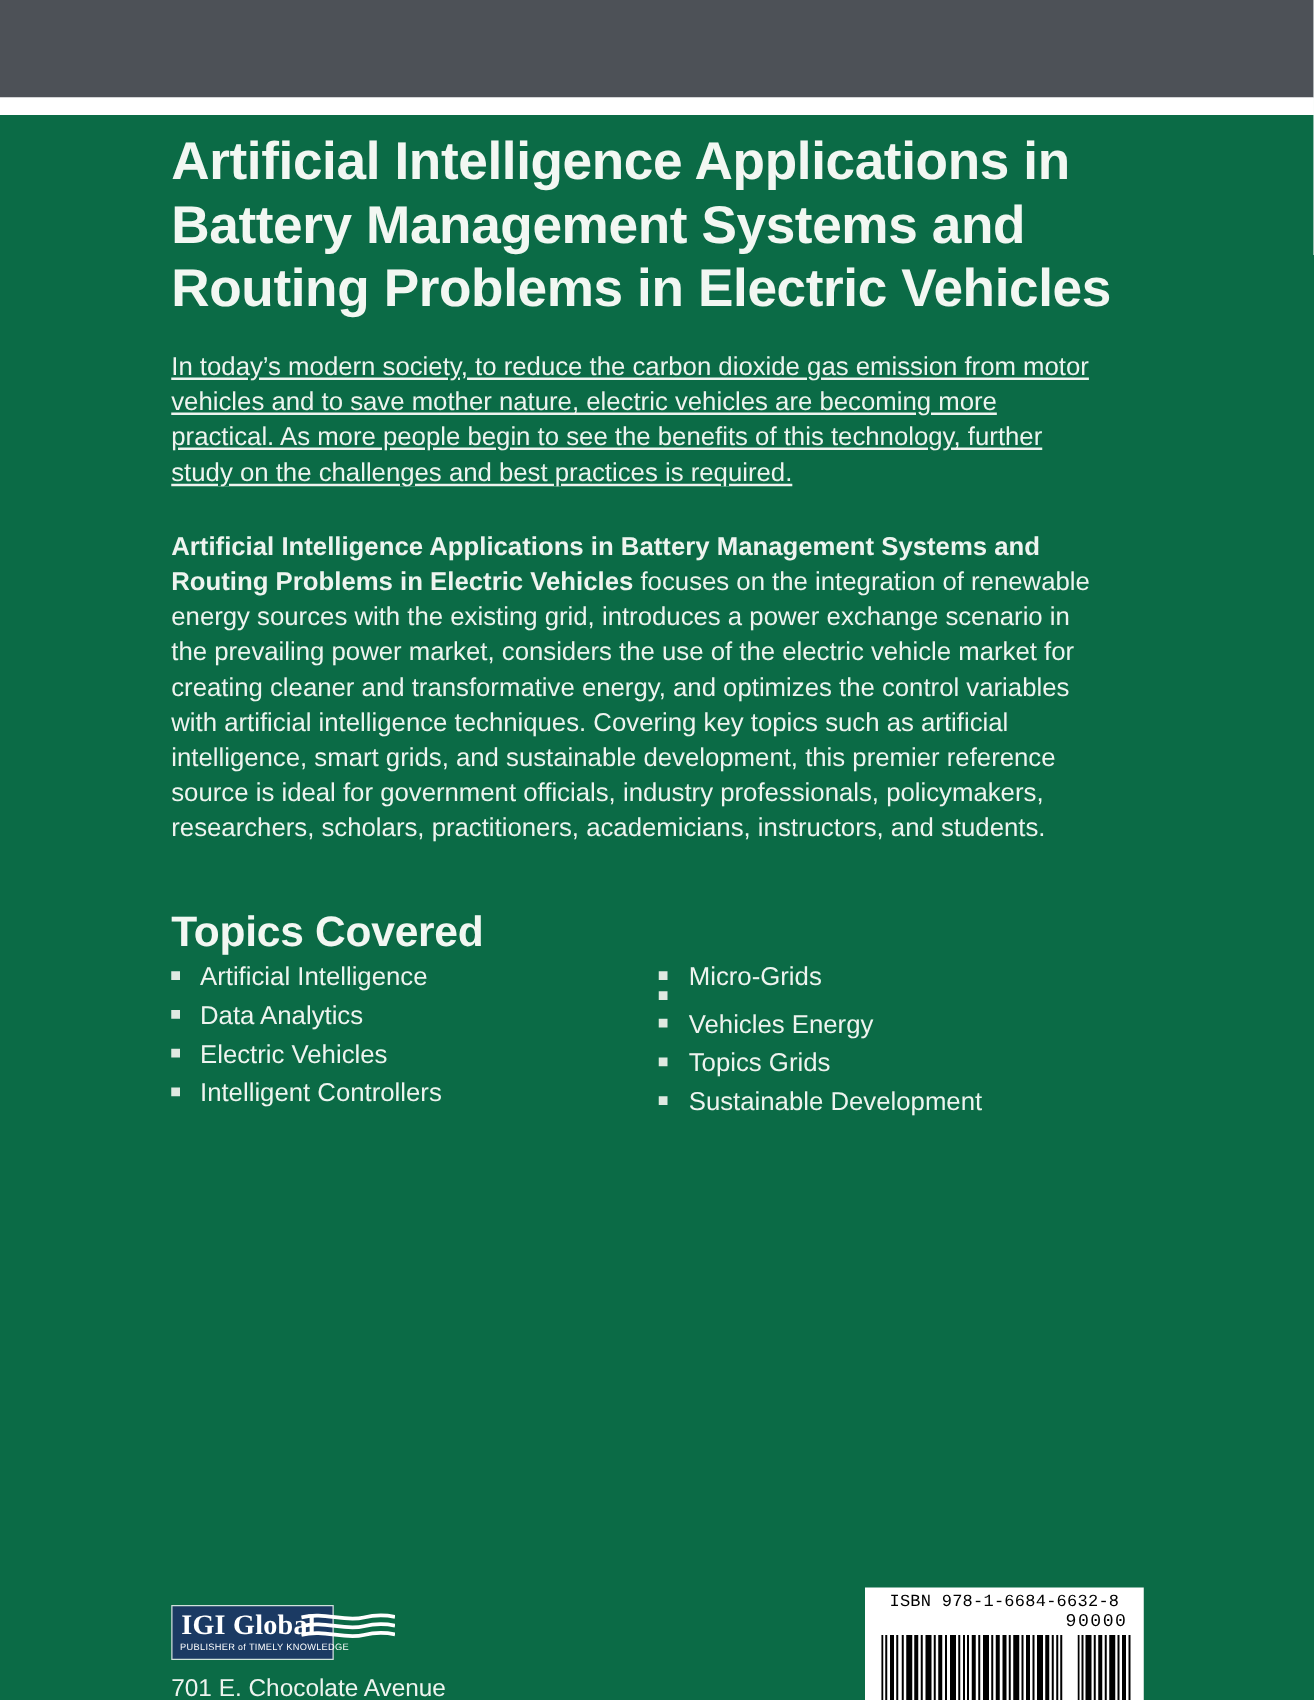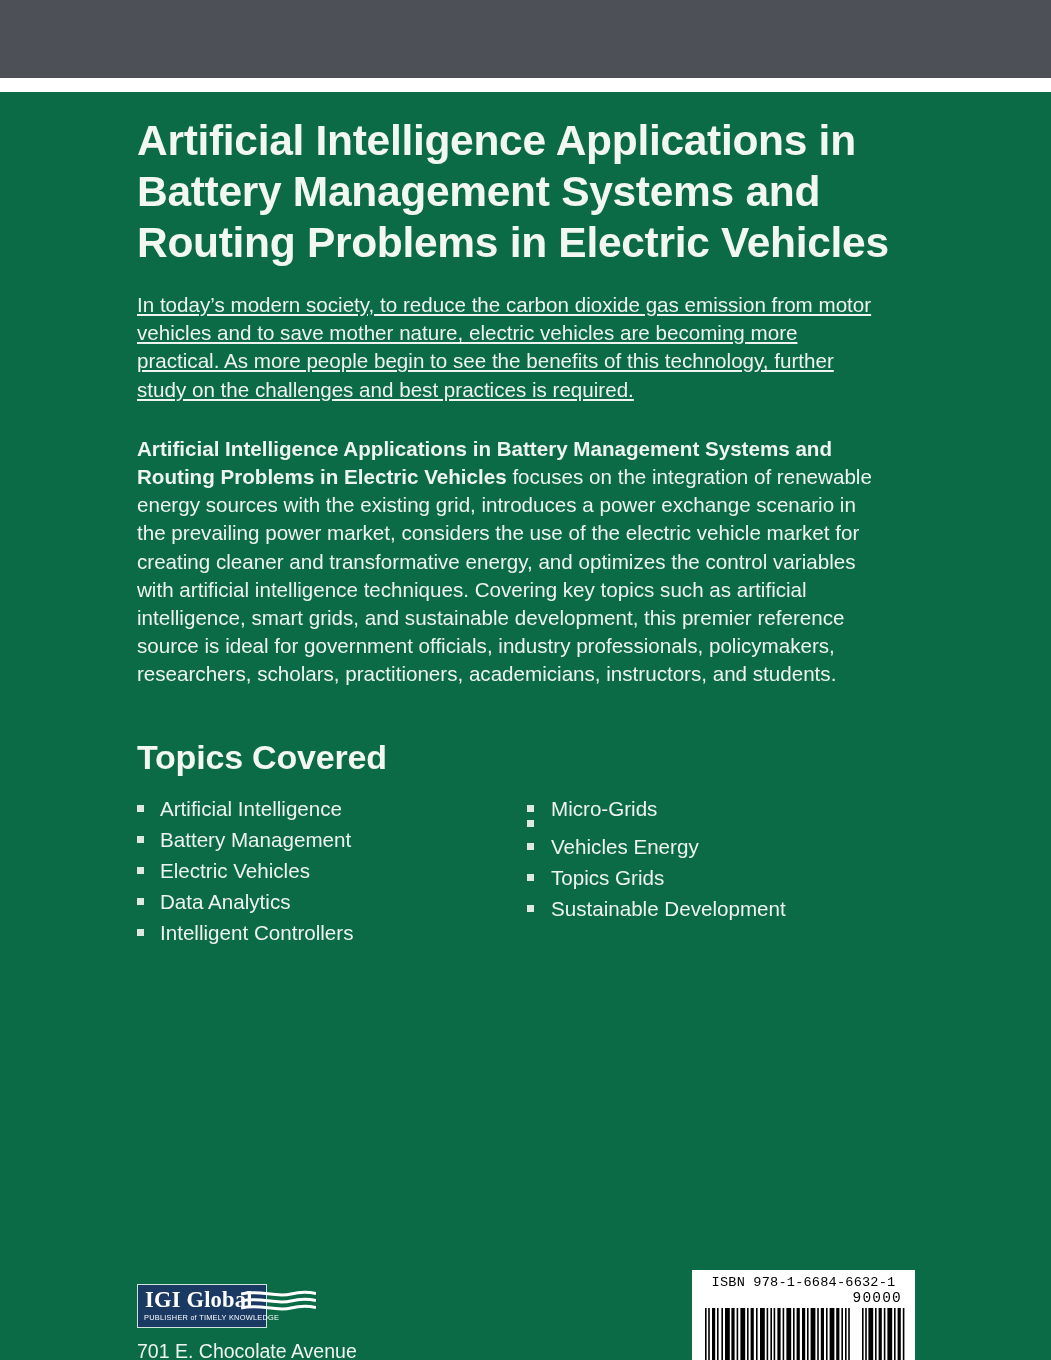--- a/index.html
+++ b/index.html
@@ -41,21 +41,21 @@
     left: 0; top: 92px;
     width: 1051px;
     height: 1268px;
     background: #0b6b46;
   }
 
   
   .content {
     position: absolute;
     left: 137px;
-    top: 23px;
+    top: 12px;
     width: 740px;
   }
 
   .book-title {
     color: #f2f7f2;
     font-size: 42.5px;
     font-weight: bold;
     line-height: 51px;
     letter-spacing: -0.3px;
     width: 760px;
@@ -74,21 +74,20 @@
   .topics-heading {
     color: #f2f7f2;
     font-size: 34px;
     font-weight: bold;
     margin-top: 49px;
     letter-spacing: -0.2px;
   }
 
   .topics-cols {
     display: flex;
-    margin-top: 16px;
     width: 760px;
   }
   .topics-col { width: 390px; }
   .topics-col.right { width: 370px; padding-left: 0; }
 
   .topic-item {
     display: flex;
     align-items: baseline;
     color: #eef4ef;
     font-size: 20.6px;
@@ -234,29 +233,25 @@
 
       <div class="topics-cols">
 
         <div class="topics-col left">
           <div class="topic-item">
             <span class="topic-bullet"></span>
             <span>Artificial Intelligence</span>
           </div>
           <div class="topic-item">
             <span class="topic-bullet"></span>
-            <span>Battery Management</span>
+            <span>Data Analytics</span>
           </div>
           <div class="topic-item">
             <span class="topic-bullet"></span>
             <span>Electric Vehicles</span>
-          </div>
-          <div class="topic-item">
-            <span class="topic-bullet"></span>
-            <span>Data Analytics</span>
           </div>
           <div class="topic-item">
             <span class="topic-bullet"></span>
             <span>Intelligent Controllers</span>
           </div>
         </div>
 
         <div class="topics-col right">
           <div class="topic-item">
             <span class="topic-bullet"></span>
@@ -296,21 +291,21 @@
         </svg>
       </div>
 
       <div class="address">
         <div>701 E. Chocolate Avenue</div>
 
       </div>
     </div>
 
     <div class="barcode-box">
-      <div class="barcode-isbn">ISBN 978-1-6684-6632-1</div>
+      <div class="barcode-isbn">ISBN 978-1-6684-6632-8</div>
       <div class="barcode-addon-label">90000</div>
       <div class="bars-row">
         <svg class="bars-main" viewBox="0 0 148 72" preserveAspectRatio="none">
           <g fill="#000000">
             <rect x="0" y="0" width="1.6" height="72"></rect>
               <rect x="3.2" y="0" width="1.6" height="72"></rect>
             <rect x="7" y="0" width="3.2" height="66"></rect>
               <rect x="12" y="0" width="1.6" height="66"></rect>
             <rect x="16.4" y="0" width="1.6" height="66"></rect>
               <rect x="20" y="0" width="4.8" height="66"></rect>

